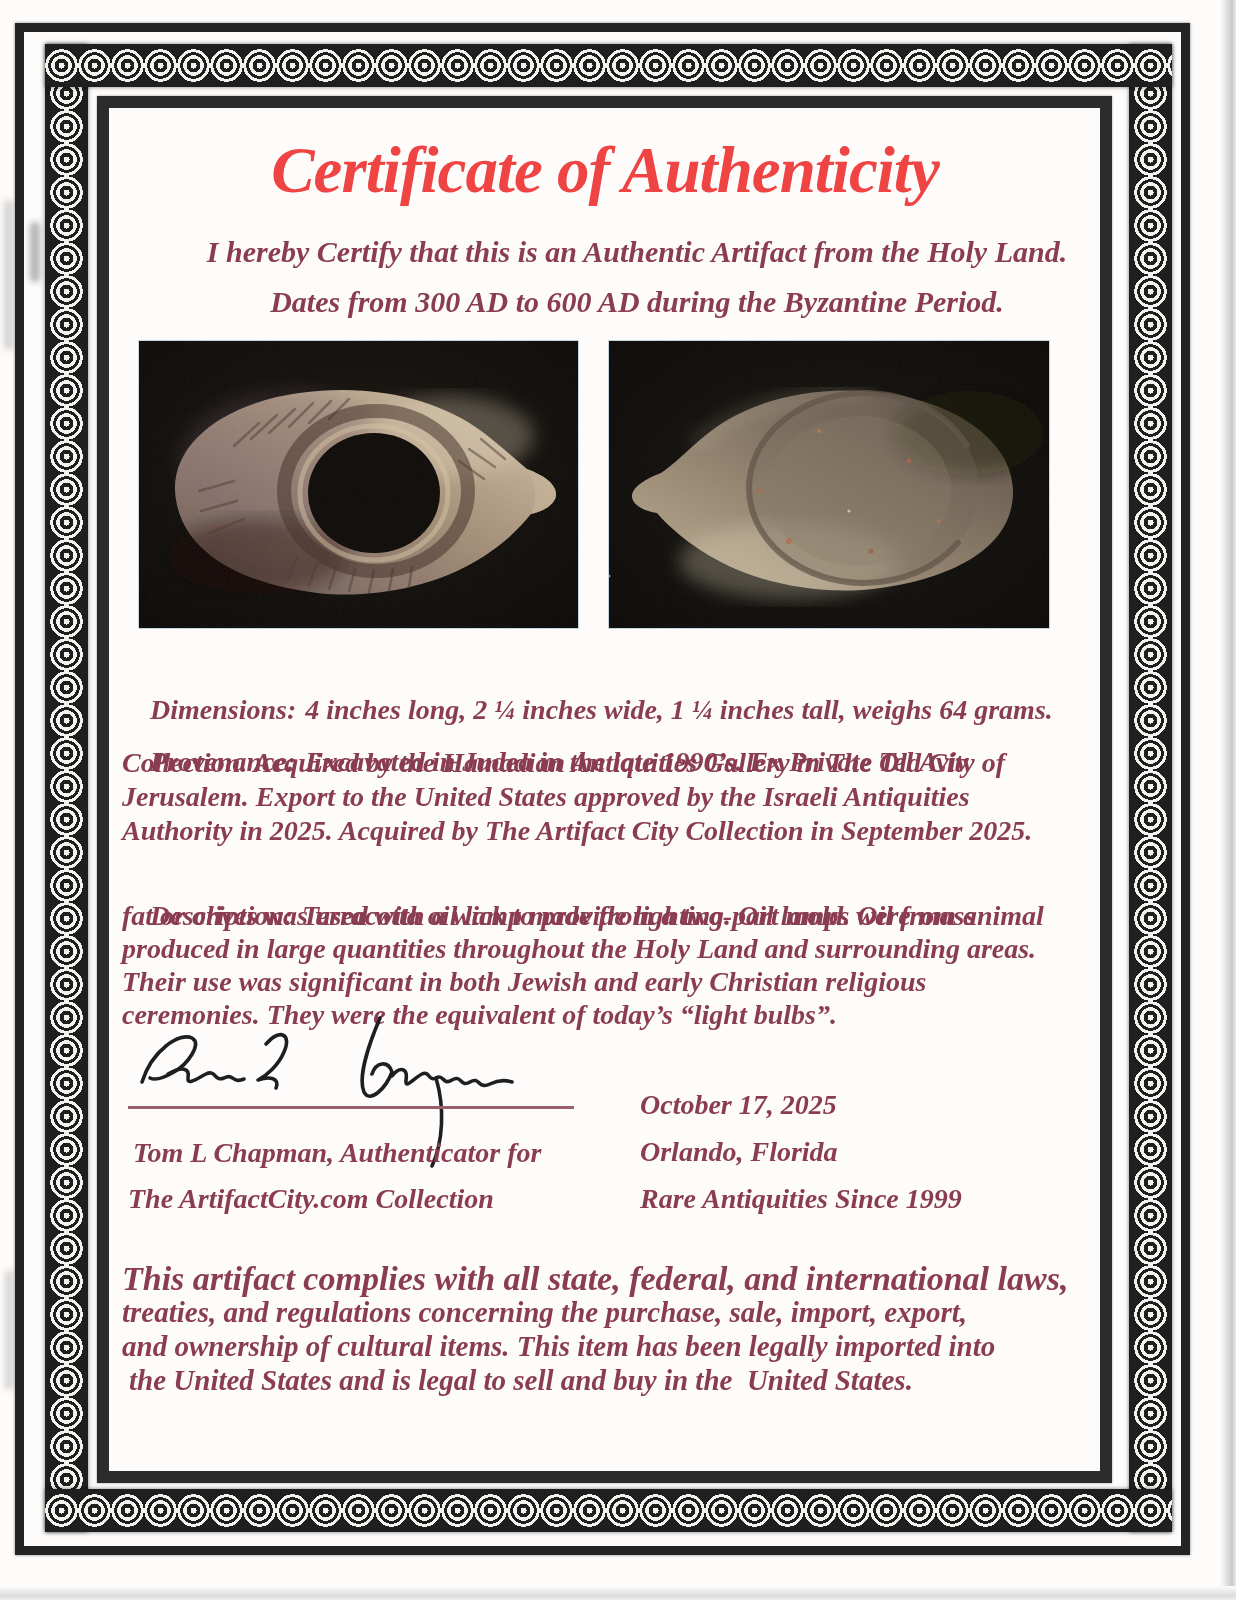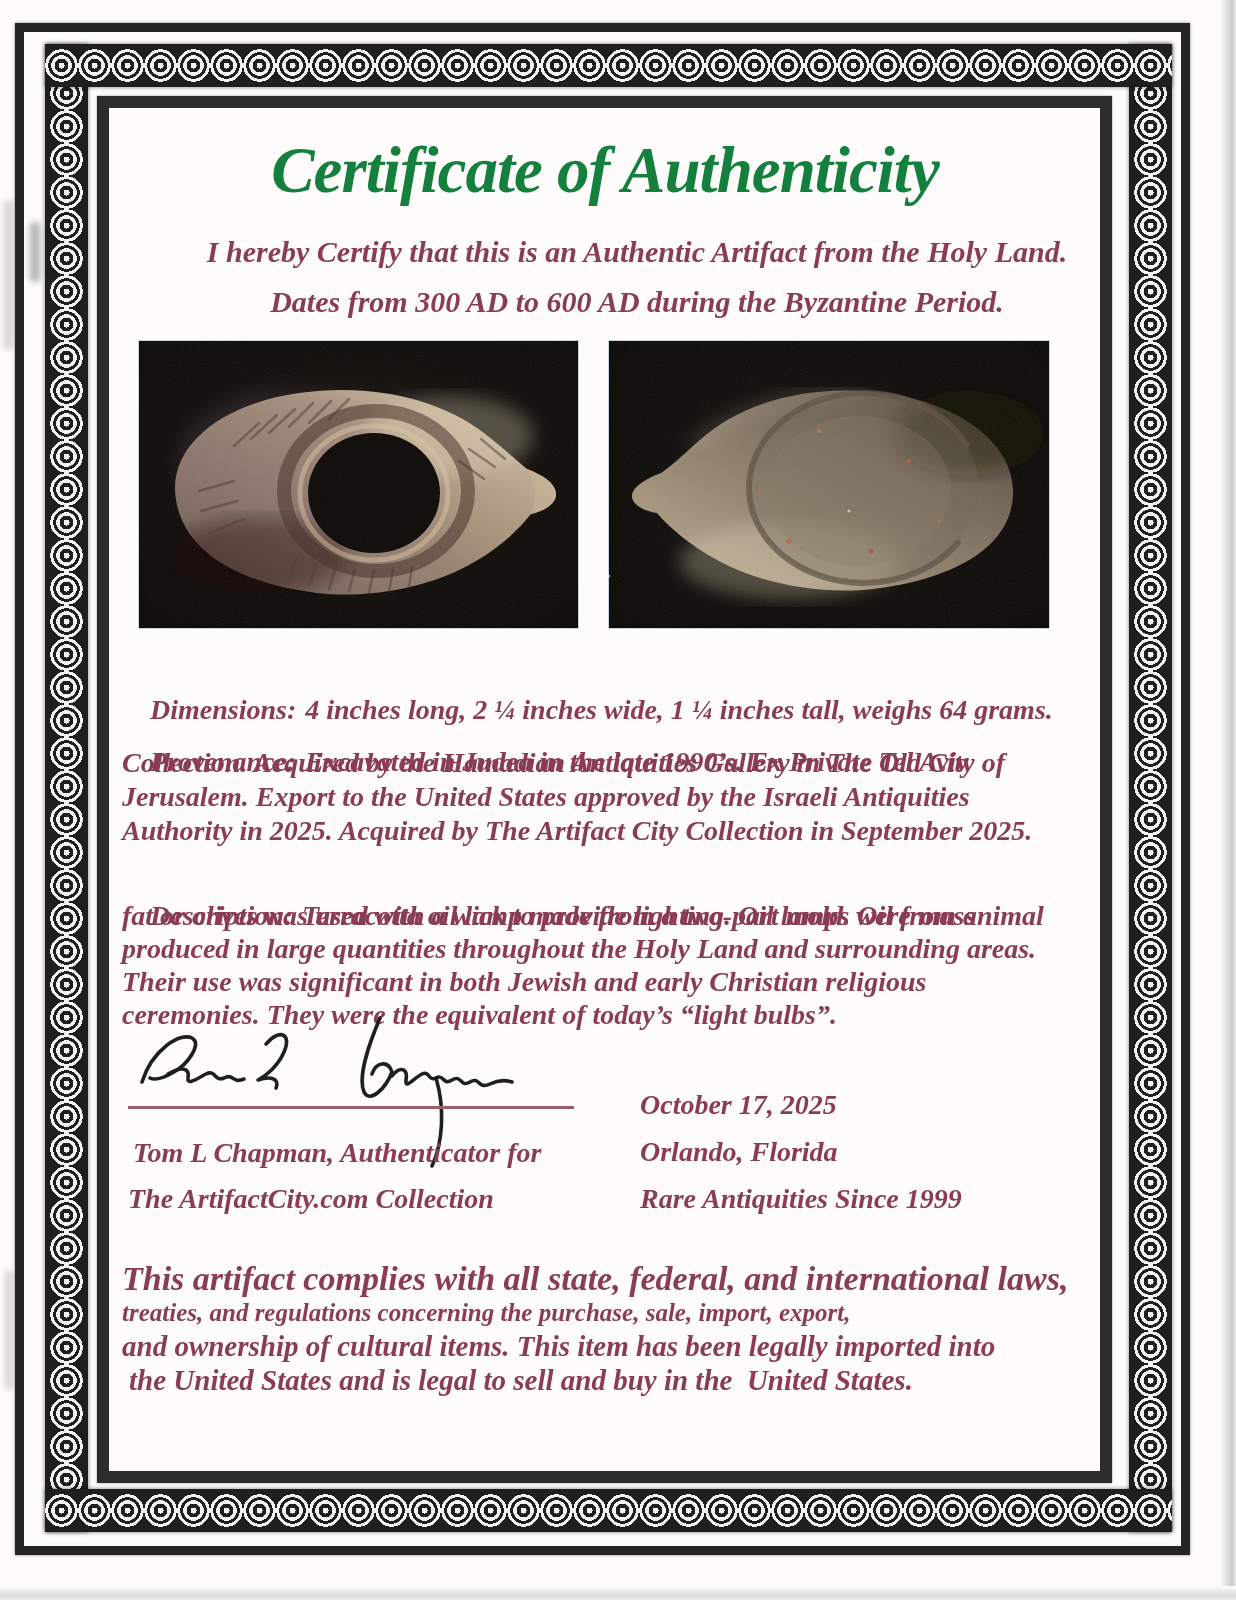--- a/index.html
+++ b/index.html
@@ -29,21 +29,21 @@
     box-shadow:0 0 4px rgba(0,0,0,.5);}
   .band .left  {left:0; top:0; width:43px; height:100%; background-size:43px 33px; background-repeat:repeat-y;}
   .band .right {right:0; top:0; width:43px; height:100%; background-size:43px 33px; background-repeat:repeat-y;}
   .band .top   {left:0; top:0; width:100%; height:43px; background-size:33px 43px; background-repeat:repeat-x;}
   .band .bottom{left:0; bottom:0; width:100%; height:43px; background-size:33px 43px; background-repeat:repeat-x;}
   .frame-inner{position:absolute; left:97px; top:96px; width:991px; height:1363px;
     border:12px solid #2c2c2c; box-shadow:0 0 2px rgba(0,0,0,.4);}
   
   .ink{color:#8a3c52; font-style:italic; font-weight:700;}
   .title{position:absolute; left:110px; top:130px; width:990px; text-align:center;
-    font-size:65px; line-height:80px; color:#15803d; font-style:italic; font-weight:700;
+    font-size:65px; line-height:80px; color:#ef4444; font-style:italic; font-weight:700;
     letter-spacing:-1px;}
   .certify{position:absolute; left:110px; width:990px; text-align:center; font-size:30px; line-height:38px; white-space:nowrap;padding-left:32px;}
   .certify.c1{top:233px;}
   .certify.c2{top:283px;}
   .bodyline{position:absolute; font-size:28px; line-height:33px; white-space:pre;}
   .lbl{margin-right:9px;}
   
   .photo{position:absolute; top:340px; height:287px; border:1px solid #c6d6df;}
   .photo.p1{left:138px; width:439px;}
   .photo.p2{left:608px; width:440px;}
@@ -223,17 +223,17 @@
   <div class="sig-underline"></div>
 
   <div class="bodyline ink" style="left:133px; top:1136px;">Tom L Chapman, Authenticator for</div>
   <div class="bodyline ink" style="left:128px; top:1182px;">The ArtifactCity.com Collection</div>
 
   <div class="bodyline ink" style="left:640px; top:1088px;">October 17, 2025</div>
   <div class="bodyline ink" style="left:640px; top:1135px;">Orlando, Florida</div>
   <div class="bodyline ink" style="left:640px; top:1182px;">Rare Antiquities Since 1999</div>
 
   <div class="bodyline ink" style="left:122px; top:1262px; font-size:34px;">This artifact complies with all state, federal, and international laws,</div>
-  <div class="bodyline ink" style="left:122px; top:1296px; font-size:25px;">treaties, and regulations concerning the purchase, sale, import, export,</div>
+  <div class="bodyline ink" style="left:122px; top:1296px; font-size:29px;">treaties, and regulations concerning the purchase, sale, import, export,</div>
   <div class="bodyline ink" style="left:122px; top:1330px; font-size:29px;">and ownership of cultural items. This item has been legally imported into</div>
   <div class="bodyline ink" style="left:122px; top:1364px; font-size:29px;margin-left:7px;">the United States and is legal to sell and buy in the  United States.</div>
 
 </div>
 
 </body></html>

